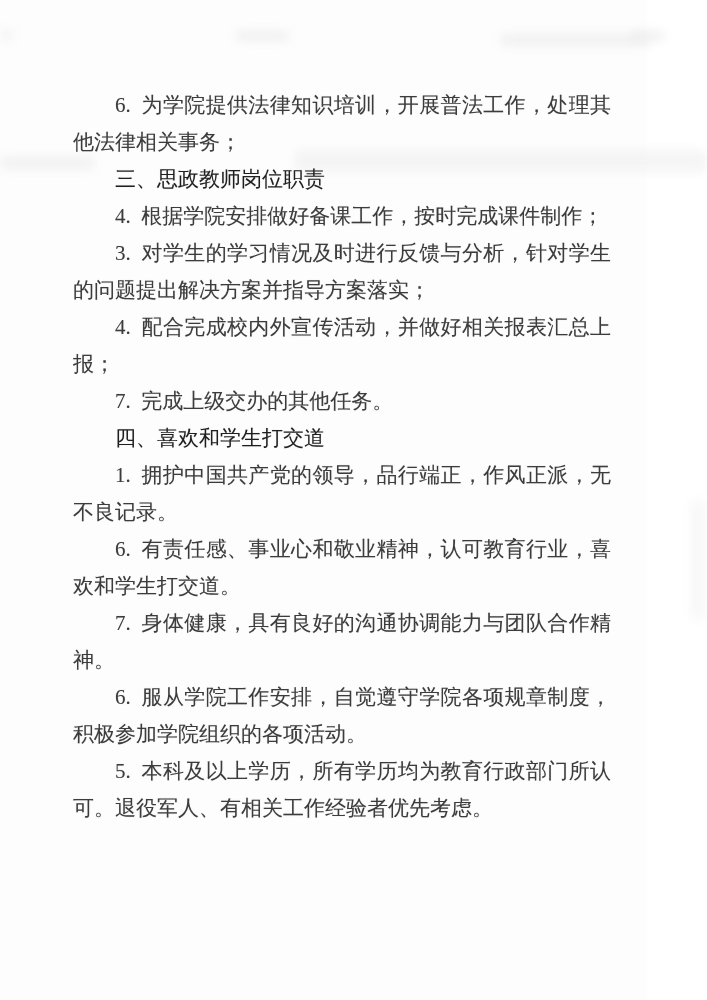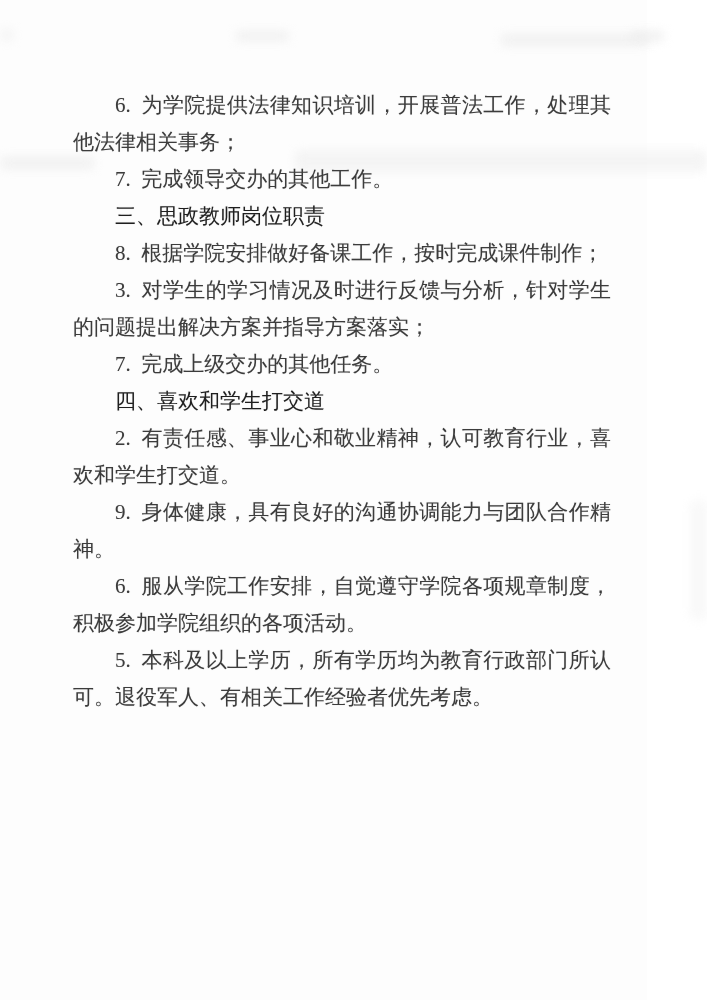--- a/index.html
+++ b/index.html
@@ -58,24 +58,25 @@
   <div class="artifact a1"></div>
   <div class="artifact a2"></div>
   <div class="artifact a3"></div>
   <div class="artifact a4"></div>
   <div class="artifact a5"></div>
   <div class="artifact a6"></div>
   <div class="artifact a7"></div>
 
   <div class="doc-content">
       <p class="para p-body">6. 为学院提供法律知识培训，开展普法工作，处理其他法律相关事务；</p>
-      <p class="para p-body">7. 完成领导交办的其他工作。</p>
       <p class="para p-heading">三、思政教师岗位职责</p>
-      <p class="para p-body">8. 根据学院安排做好备课工作，按时完成课件制作；</p>
+      <p class="para p-body">4. 根据学院安排做好备课工作，按时完成课件制作；</p>
       <p class="para p-body">3. 对学生的学习情况及时进行反馈与分析，针对学生的问题提出解决方案并指导方案落实；</p>
+      <p class="para p-body">4. 配合完成校内外宣传活动，并做好相关报表汇总上报；</p>
       <p class="para p-body">7. 完成上级交办的其他任务。</p>
       <p class="para p-heading">四、喜欢和学生打交道</p>
-      <p class="para p-body">2. 有责任感、事业心和敬业精神，认可教育行业，喜欢和学生打交道。</p>
-      <p class="para p-body">9. 身体健康，具有良好的沟通协调能力与团队合作精神。</p>
+      <p class="para p-body">1. 拥护中国共产党的领导，品行端正，作风正派，无不良记录。</p>
+      <p class="para p-body">6. 有责任感、事业心和敬业精神，认可教育行业，喜欢和学生打交道。</p>
+      <p class="para p-body">7. 身体健康，具有良好的沟通协调能力与团队合作精神。</p>
       <p class="para p-body">6. 服从学院工作安排，自觉遵守学院各项规章制度，积极参加学院组织的各项活动。</p>
       <p class="para p-body">5. 本科及以上学历，所有学历均为教育行政部门所认可。退役军人、有相关工作经验者优先考虑。</p>
     </div>
 </div>
 
 </body></html>

